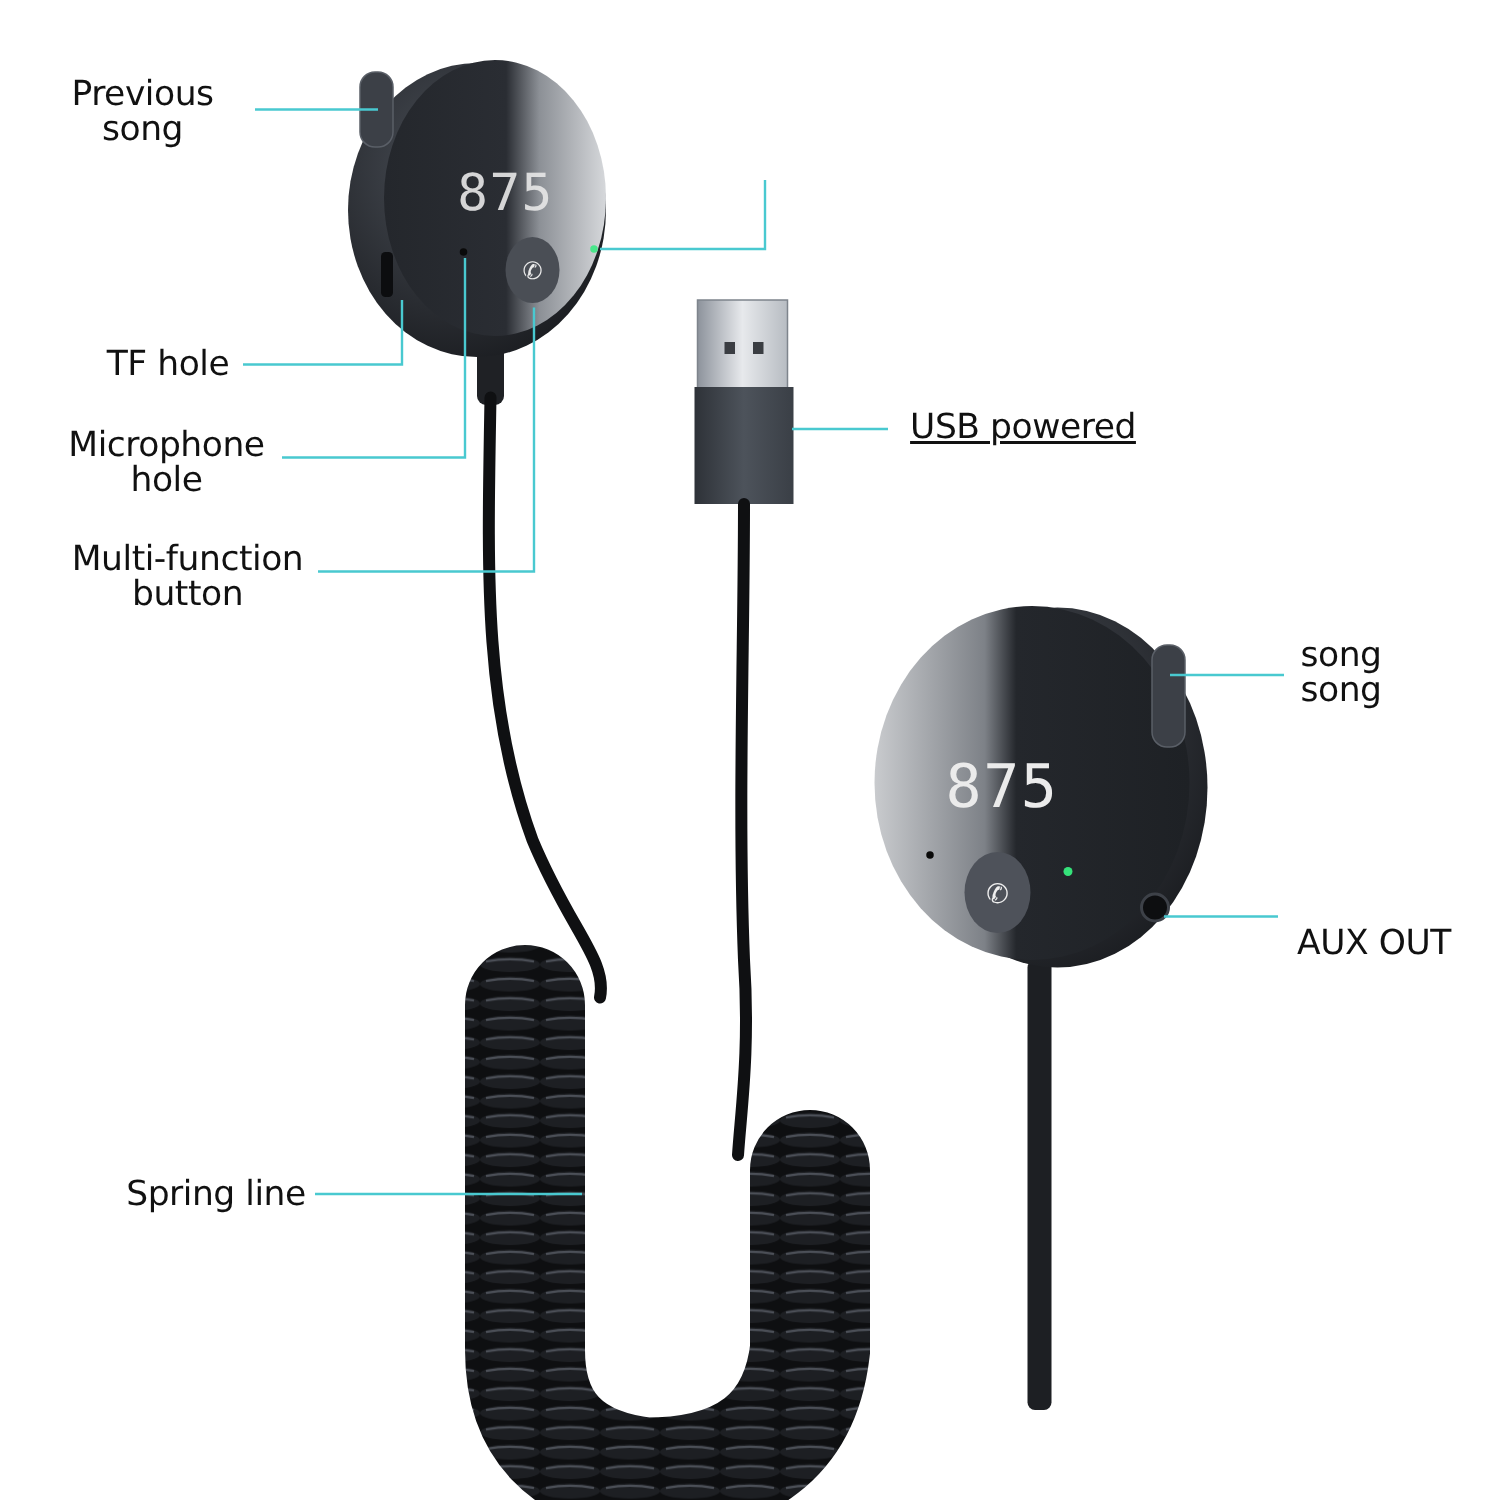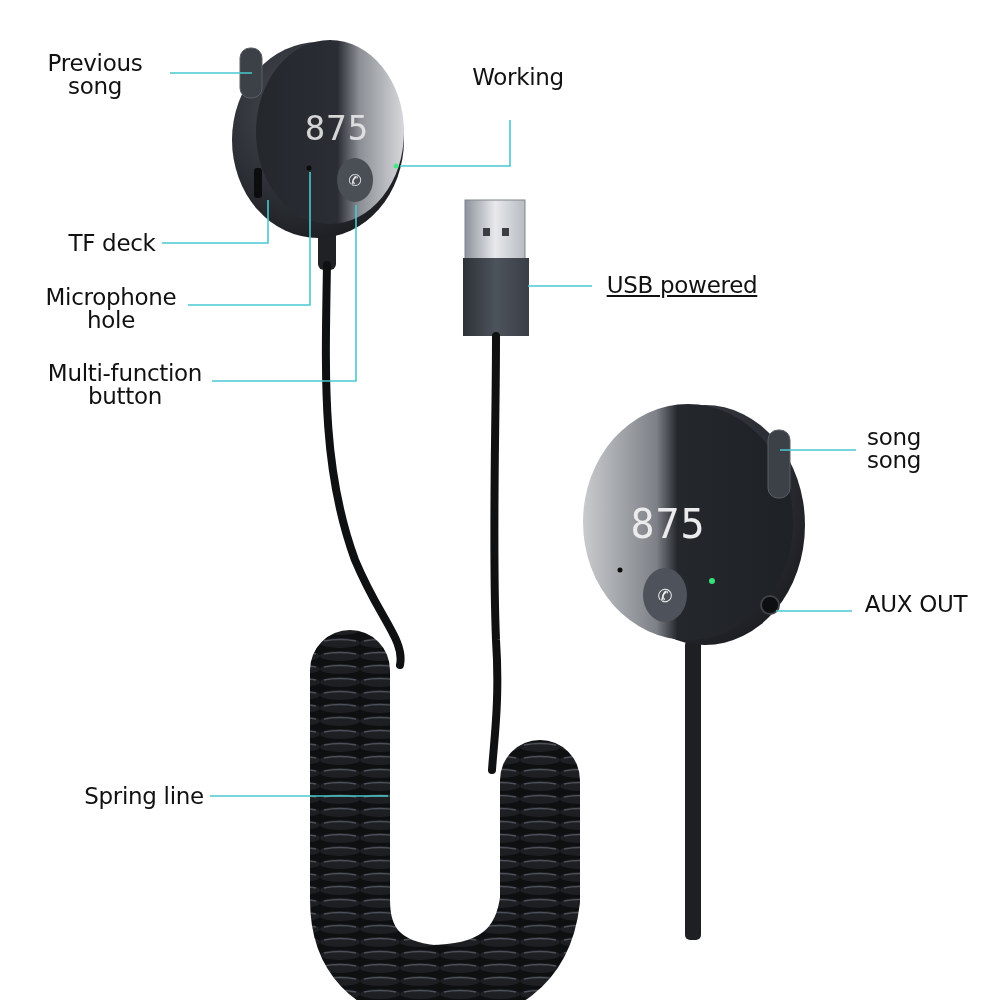--- a/index.html
+++ b/index.html
@@ -111,25 +111,24 @@
       <path d="M210 796 L 388 796"></path>
     </g>
   </svg>
 
   <div class="lbl" style="left:40px; top:52px; width:110px;">
     <span>Previous</span>
     <span>song</span>
   </div>
 
   <div class="lbl" style="left:412px; top:66px; width:212px;">
-    <span>Working</span>
   </div>
 
   <div class="lbl" style="left:64px; top:232px; width:96px;">
-    <span>TF deck</span>
+    <span>TF hole</span>
   </div>
 
   <div class="lbl" style="left:36px; top:286px; width:150px;">
     <span>Microphone</span>
     <span>hole</span>
   </div>
 
   <div class="lbl" style="left:40px; top:362px; width:170px;">
     <span>Multi-function</span>
     <span>button</span>
@@ -137,21 +136,21 @@
 
   <div class="lbl" style="left:600px; top:274px; width:164px;text-decoration:underline;">
     <span>USB powered</span>
   </div>
 
   <div class="lbl" style="left:858px; top:426px; width:72px;">
     <span>song</span>
     <span>song</span>
   </div>
 
-  <div class="lbl" style="left:856px; top:593px; width:120px;">
+  <div class="lbl" style="left:856px; top:618px; width:120px;">
     <span>AUX OUT</span>
   </div>
 
   <div class="lbl" style="left:80px; top:785px; width:128px;">
     <span>Spring line</span>
   </div>
 
 </div>
 
 </body></html>

